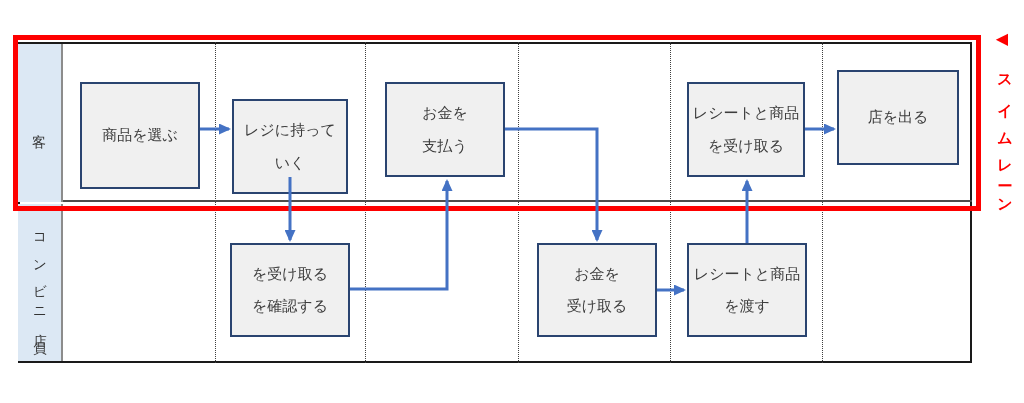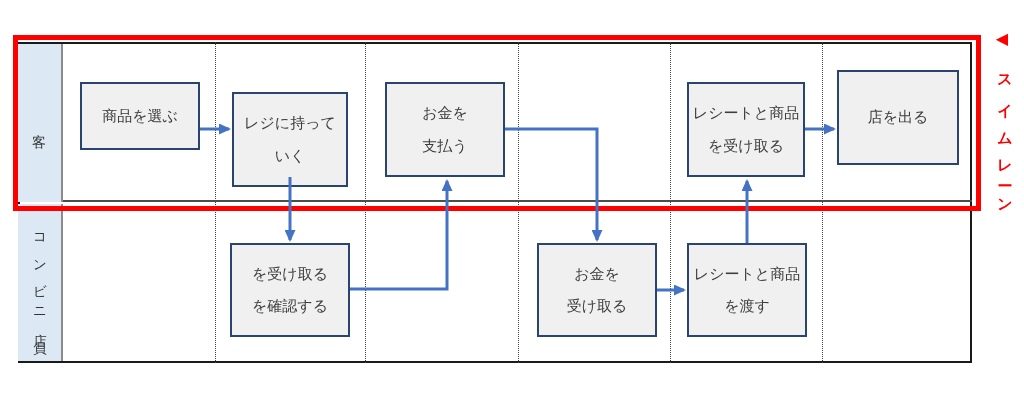--- a/index.html
+++ b/index.html
@@ -78,22 +78,22 @@
 
   <div class="lane-divider"></div>
 
   <div class="lane-label-cell customer">
     <span class="vertical-text">客</span>
   </div>
   <div class="lane-label-cell clerk">
     <span class="vertical-text">コンビニ店員</span>
   </div>
 
-  <div class="node" style="left:80px;top:82px;width:120px;height:68px">商品を選ぶ</div>
-  <div class="node" style="left:232px;top:92px;width:116px;height:95px">レジに持って
+  <div class="node" style="left:80px;top:82px;width:120px;height:107px">商品を選ぶ</div>
+  <div class="node" style="left:232px;top:99px;width:116px;height:95px">レジに持って
 いく</div>
   <div class="node" style="left:385px;top:82px;width:120px;height:95px">お金を
 支払う</div>
   <div class="node" style="left:687px;top:82px;width:118px;height:95px">レシートと商品
 を受け取る</div>
   <div class="node" style="left:837px;top:70px;width:122px;height:95px">店を出る</div>
 
   <div class="node" style="left:230px;top:243px;width:120px;height:94px">を受け取る
 を確認する</div>
   <div class="node" style="left:537px;top:243px;width:120px;height:94px">お金を

